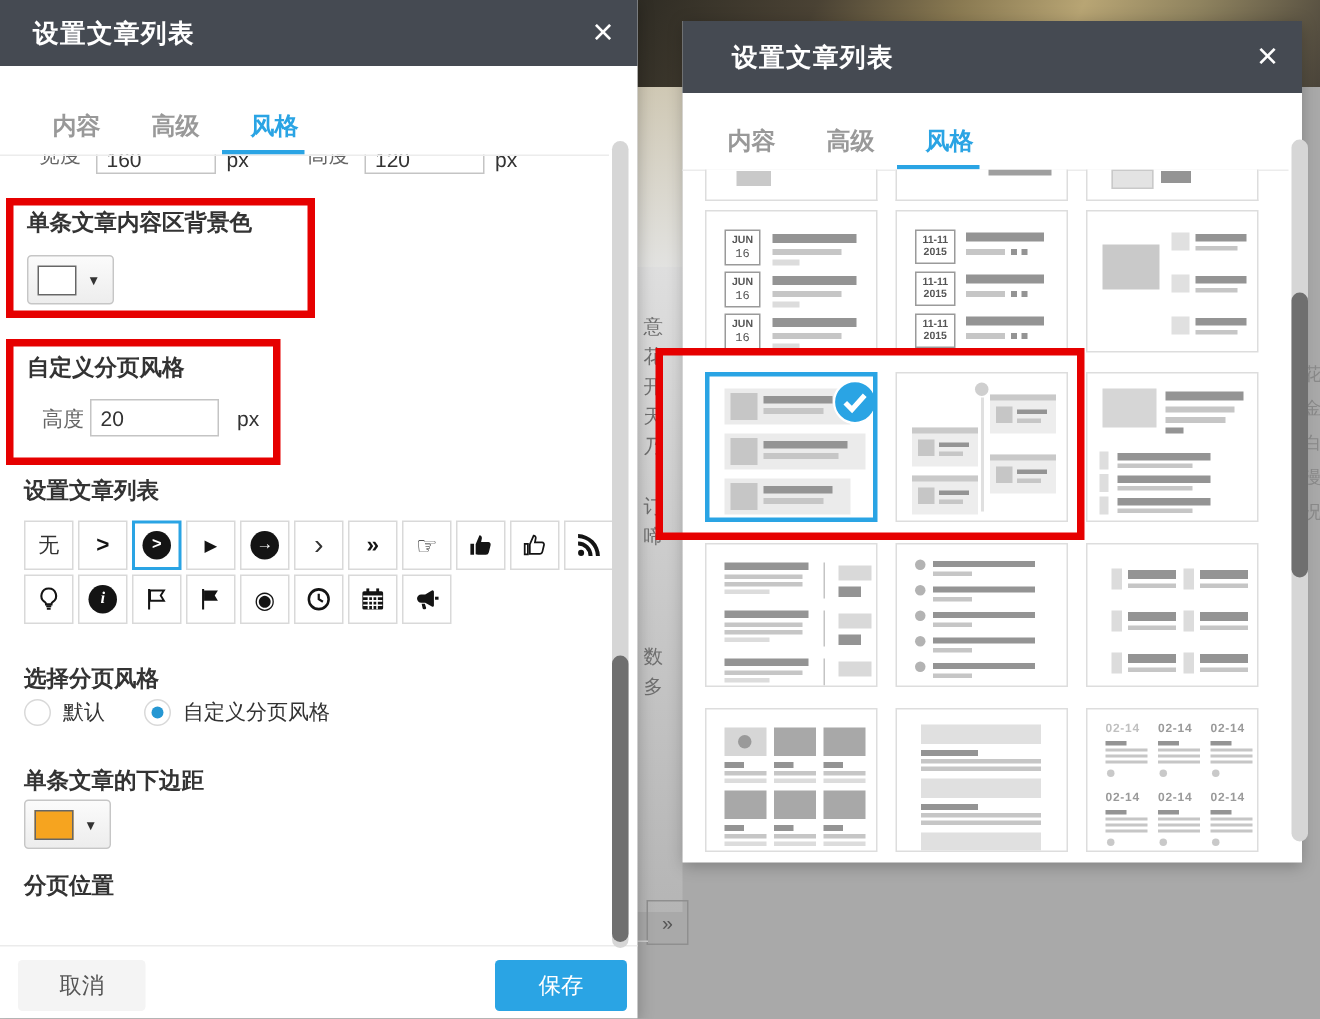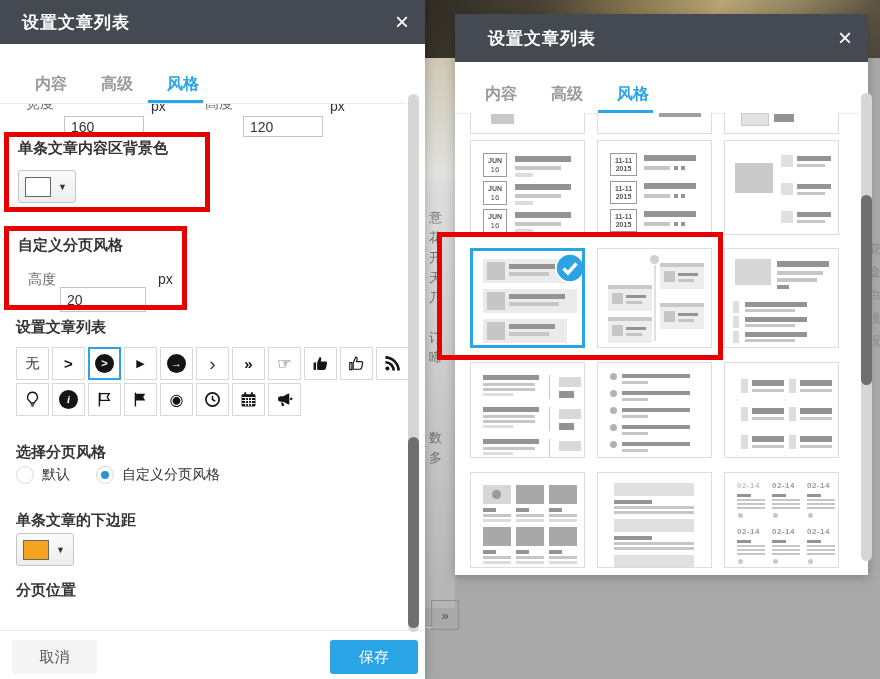--- a/index.html
+++ b/index.html
@@ -26,21 +26,21 @@
   .tabs{position:absolute;display:flex;gap:34px;}
   .tab{font-size:16px;font-weight:bold;color:#999;cursor:pointer;}
   .tab.active{color:#2aa4e4;}
   .tab-underline{position:absolute;height:3px;background:#2aa4e4;}
   .tab-hr{position:absolute;height:1px;background:#ececec;}
   .mask{position:absolute;background:#fff;}
   .sec-title{position:absolute;font-size:15px;font-weight:bold;color:#333;}
   .fld-label{position:absolute;font-size:14px;color:#666;}
   .unit{position:absolute;font-size:14px;color:#333;}
   .inp{position:absolute;border:1px solid #c4c4c4;background:#fff;font-size:14px;color:#333;
-    padding-left:6px;display:flex;align-items:center;box-sizing:border-box;margin-top:21px;}
+    padding-left:6px;display:flex;align-items:center;box-sizing:border-box;}
   .swatch-btn{position:absolute;width:58px;height:33px;border:1px solid #c6c6c6;border-radius:3px;
     background:linear-gradient(#fbfbfb,#ededed);display:flex;align-items:center;box-sizing:border-box;cursor:pointer;}
   .sw{width:26px;height:20px;border:1px solid #666;margin-left:6px;box-sizing:border-box;}
   .caret{font-size:9px;color:#333;margin-left:7px;}
   .icon-row{position:absolute;display:flex;gap:3px;}
   .cell{width:33px;height:33px;border:1px solid #d9d9d9;box-sizing:border-box;background:#fff;
     display:flex;align-items:center;justify-content:center;cursor:pointer;color:#141414;}
   .cell.sel{border:2px solid #2aa4e4;}
   .g-none{font-size:14px;color:#333;}
   .g-bold{font-size:15px;font-weight:900;}
@@ -68,21 +68,21 @@
   .thumb{position:absolute;width:115px;background:#fff;border:1px solid #ddd;box-sizing:border-box;
     overflow:hidden;cursor:pointer;}
   .thumb.sel{border:3px solid #2aa4e4;}
   .sliver{position:absolute;height:21px;width:115px;background:#fff;border:1px solid #ddd;border-top:none;
     box-sizing:border-box;overflow:hidden;}
   .bar{position:absolute;display:block;}
   .d{background:#949494;} .m{background:#c6c6c6;} .l{background:#dcdcdc;}
   .blk{position:absolute;display:block;}
   .datebox{position:absolute;border:1px solid #9a9a9a;display:flex;flex-direction:column;align-items:center;
     justify-content:center;color:#555;box-sizing:border-box;background:#fff;}
-  .datebox b{font-size:7px;line-height:8px;} .datebox em{font-size:8px;line-height:9px;}
+  .datebox b{font-size:7px;line-height:8px;} .datebox em{font-size:8px;line-height:9px;font-family:Liberation Mono, monospace;}
   .card{position:absolute;background:#ebebeb;}
   .tcard{position:absolute;background:#ededed;width:44px;height:26px;}
   .tcard .top{position:absolute;left:0;top:0;width:100%;height:4px;background:#c9c9c9;}
   .dot{position:absolute;border-radius:50%;display:block;}
   .check-badge{position:absolute;width:30px;height:30px;}
   .d0214{position:absolute;font-size:8px;font-weight:bold;color:#9a9a9a;letter-spacing:.5px;}
   .red-box{position:absolute;border:5px solid #e60000;box-sizing:border-box;pointer-events:none;z-index:50;}
 </style>
 </head>
 <body>

